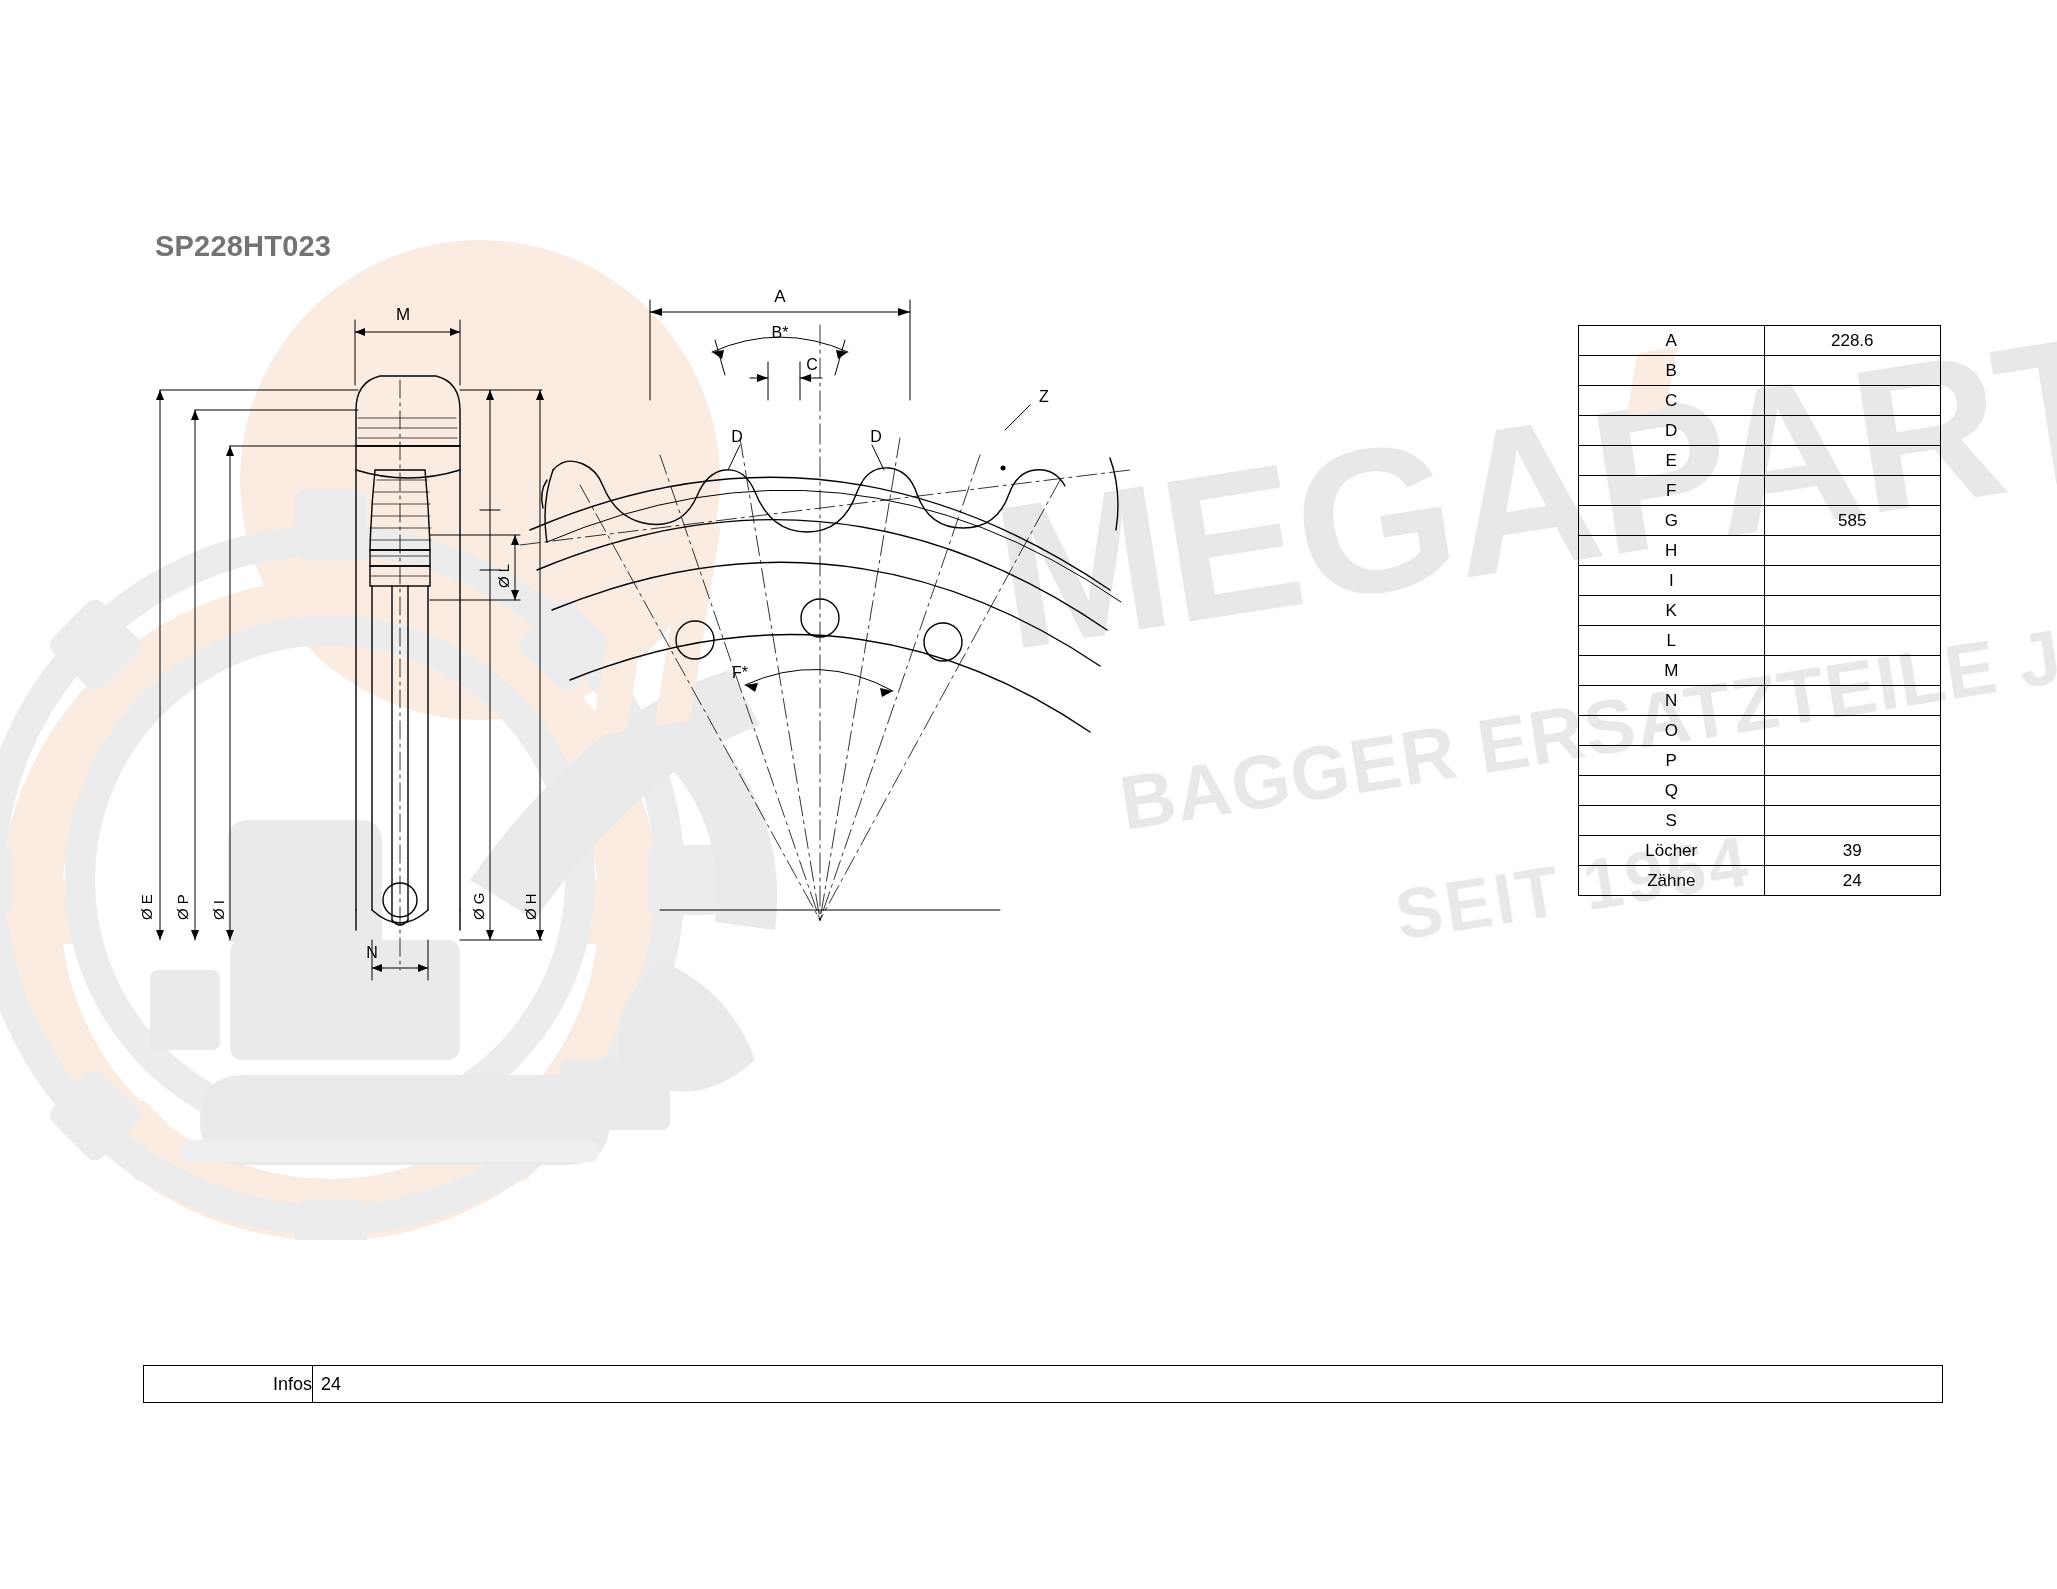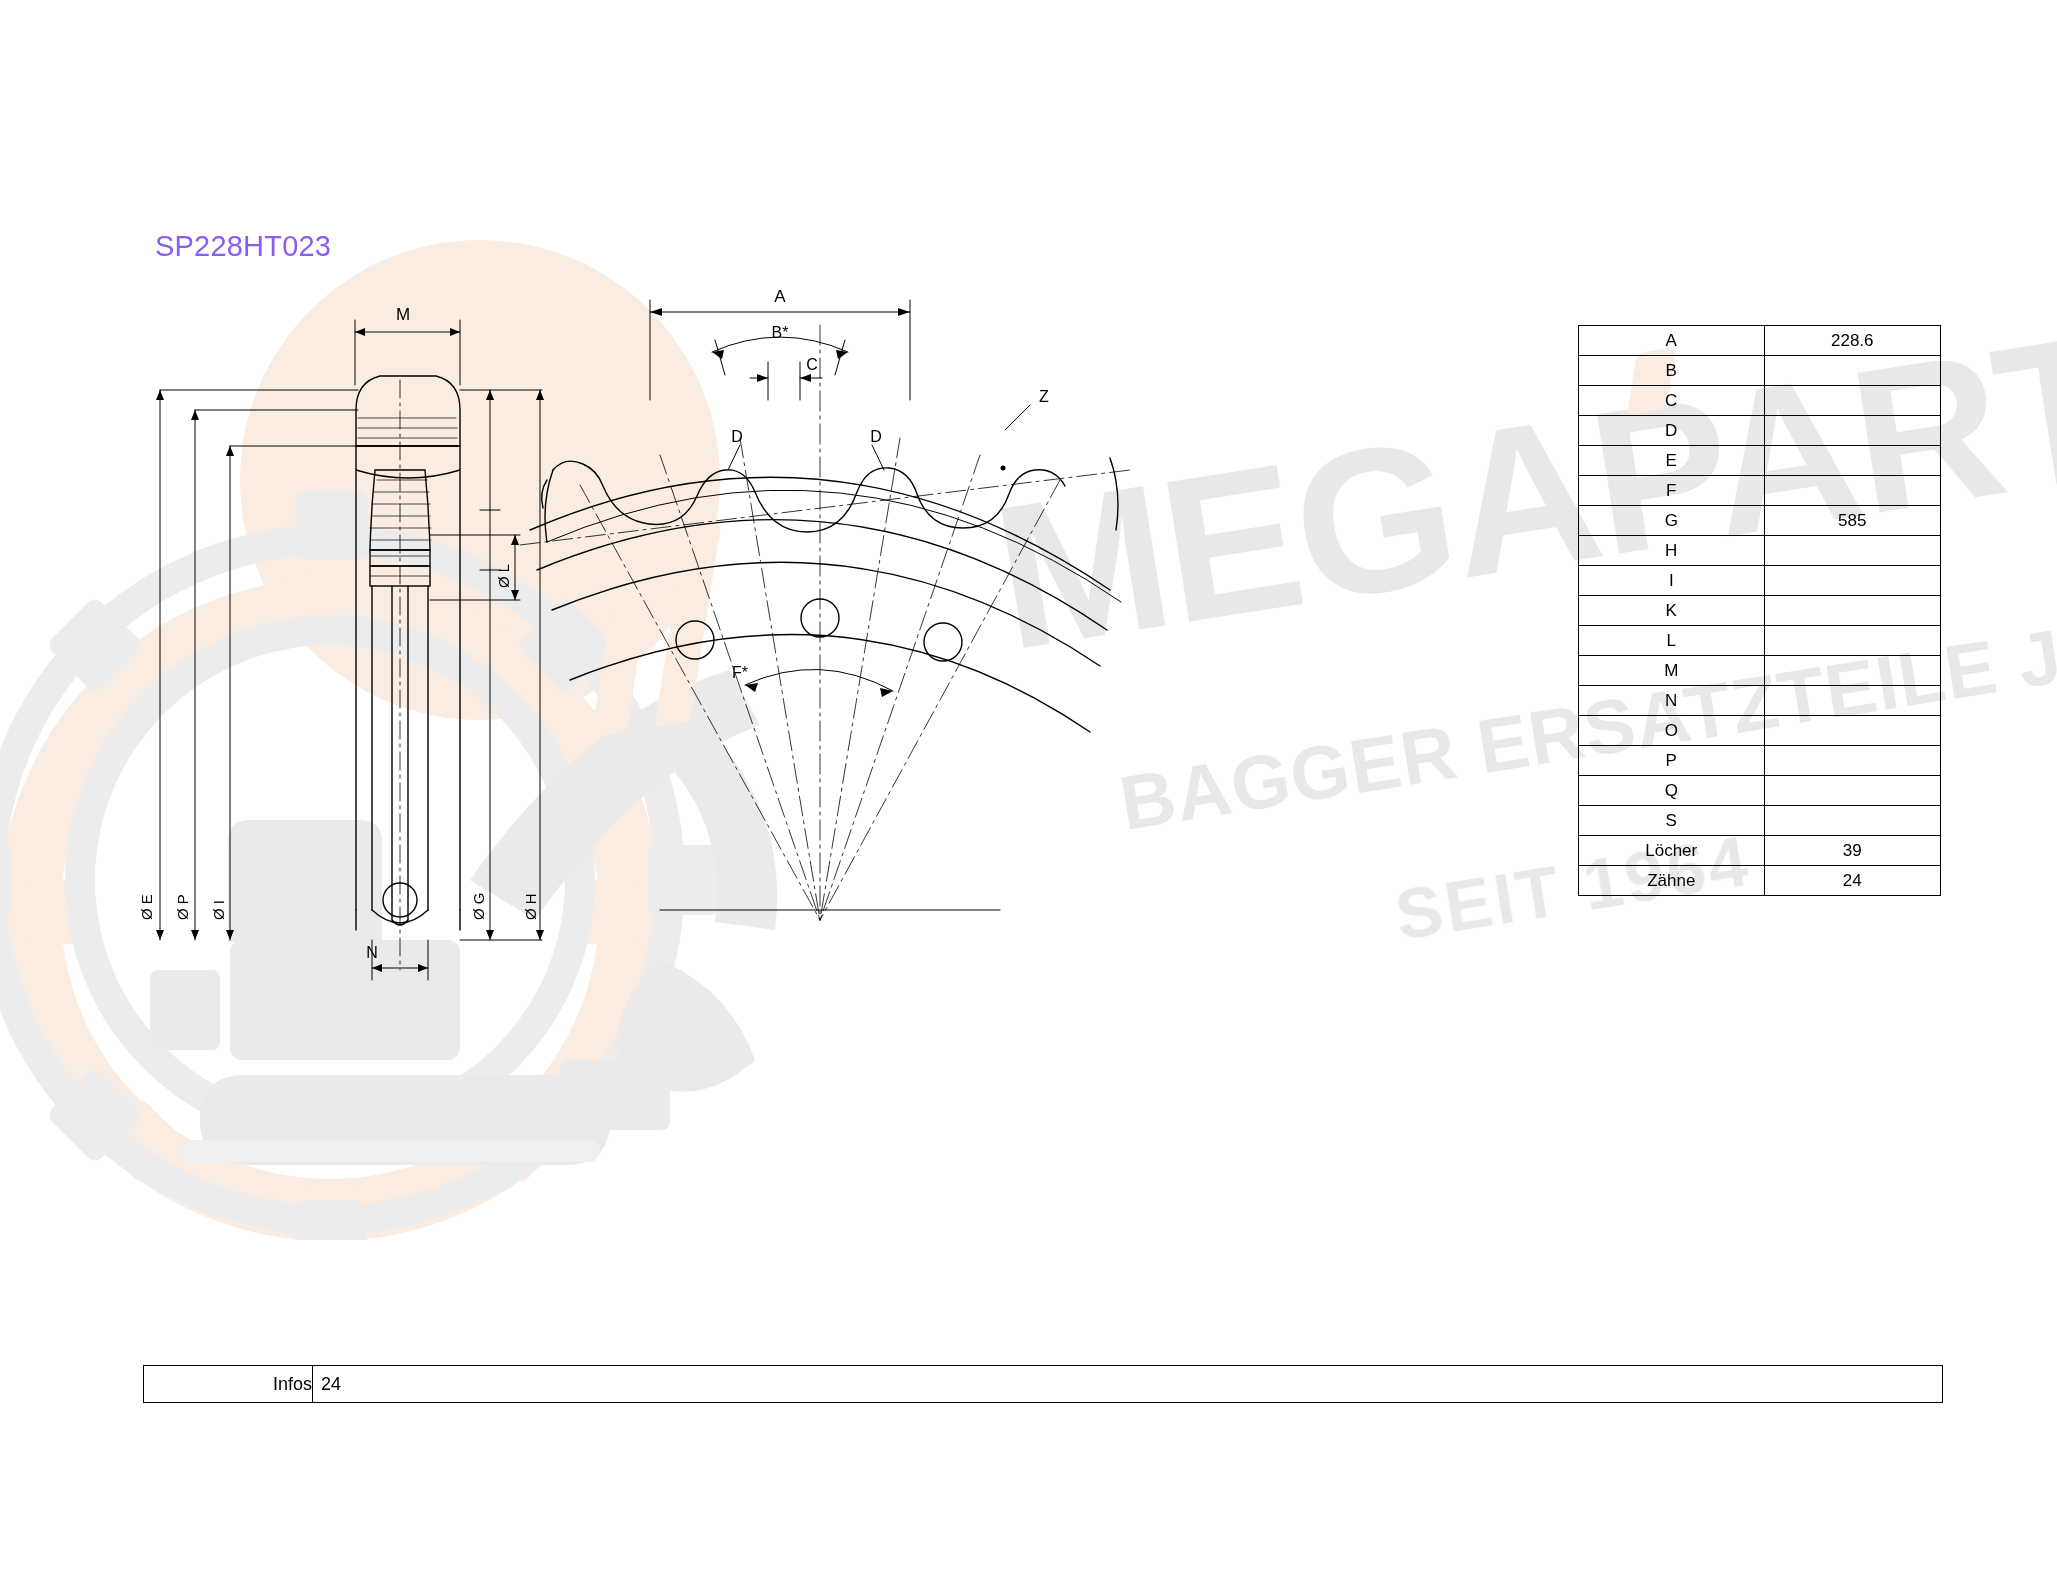--- a/index.html
+++ b/index.html
@@ -22,23 +22,23 @@
     width: 2057px;
     height: 1589px;
   }
 
   
   #part-title {
     position: absolute;
     left: 155px;
     top: 230px;
     font-size: 29px;
-    font-weight: normal;
+    font-weight: bold;
     letter-spacing: 0.2px;
-    color: #8b5cf6;
+    color: #737373;
   }
 
   
   #watermark {
     position: absolute;
     left: 0;
     top: 180px;
     width: 2057px;
     height: 1060px;
     pointer-events: none;

